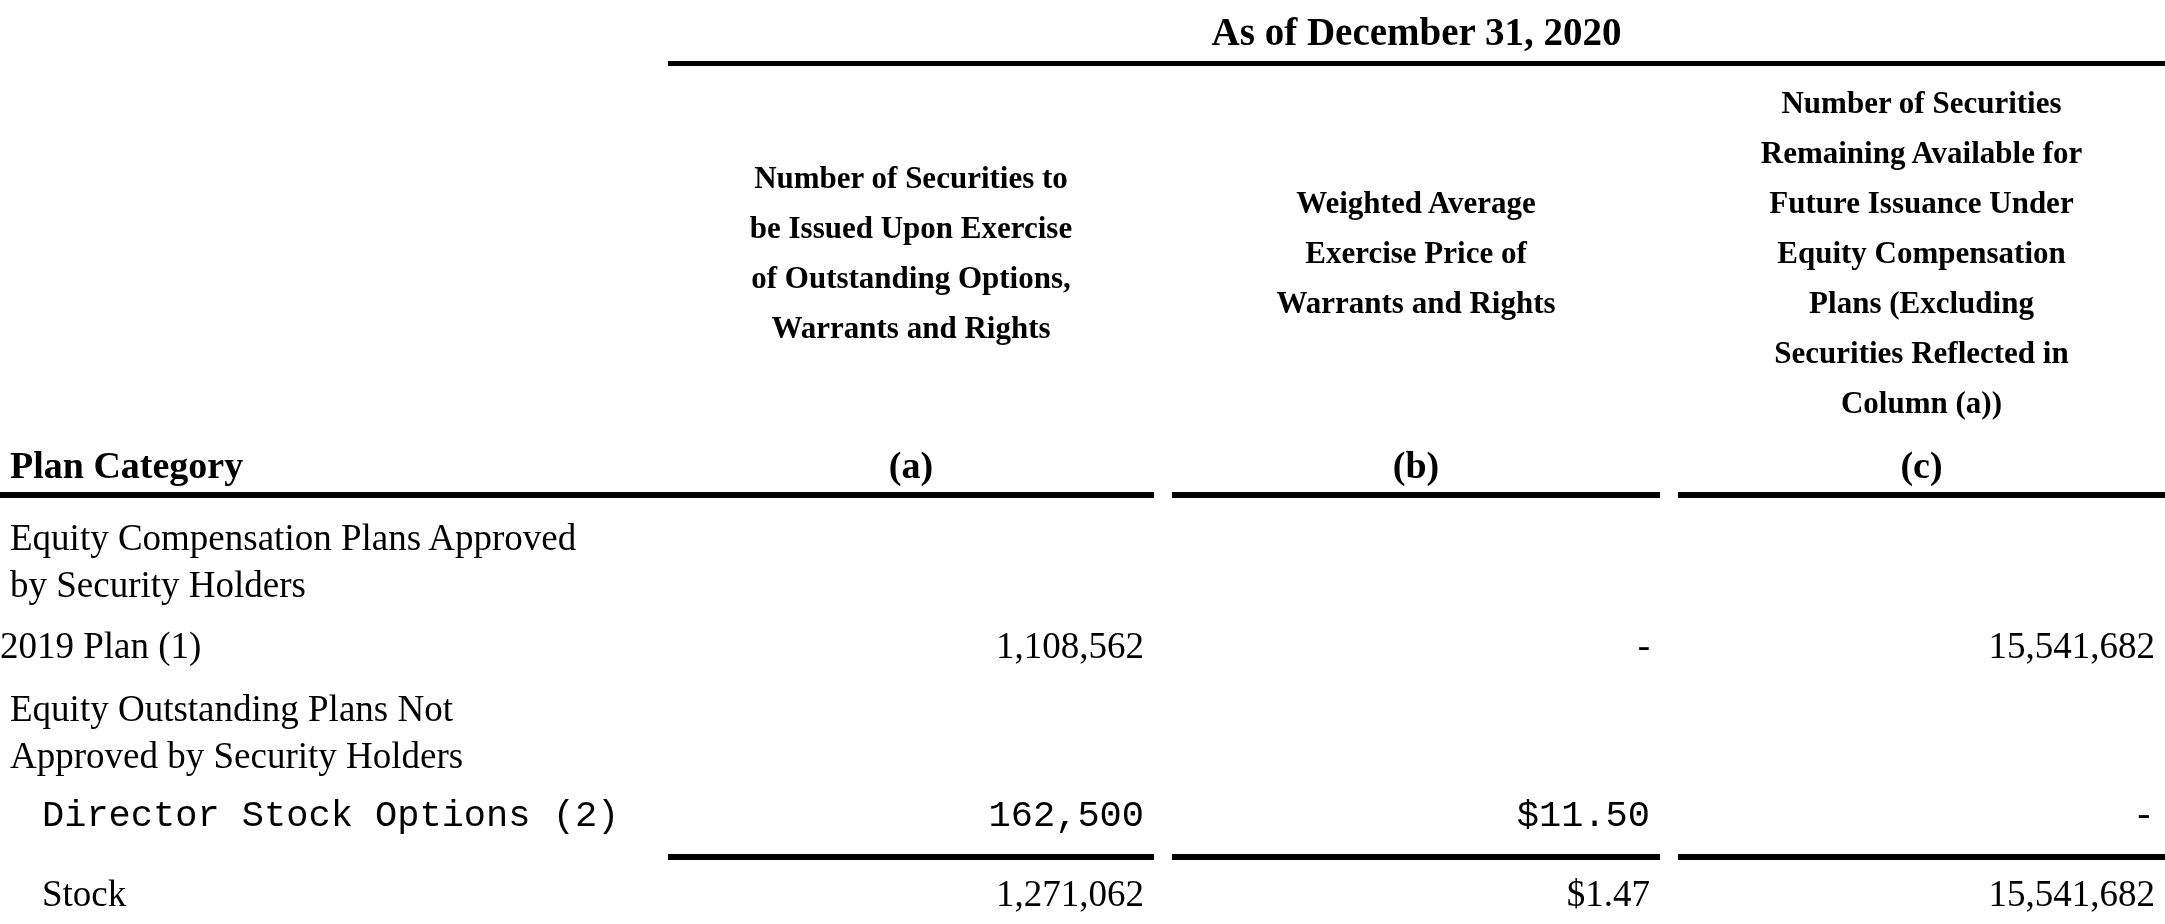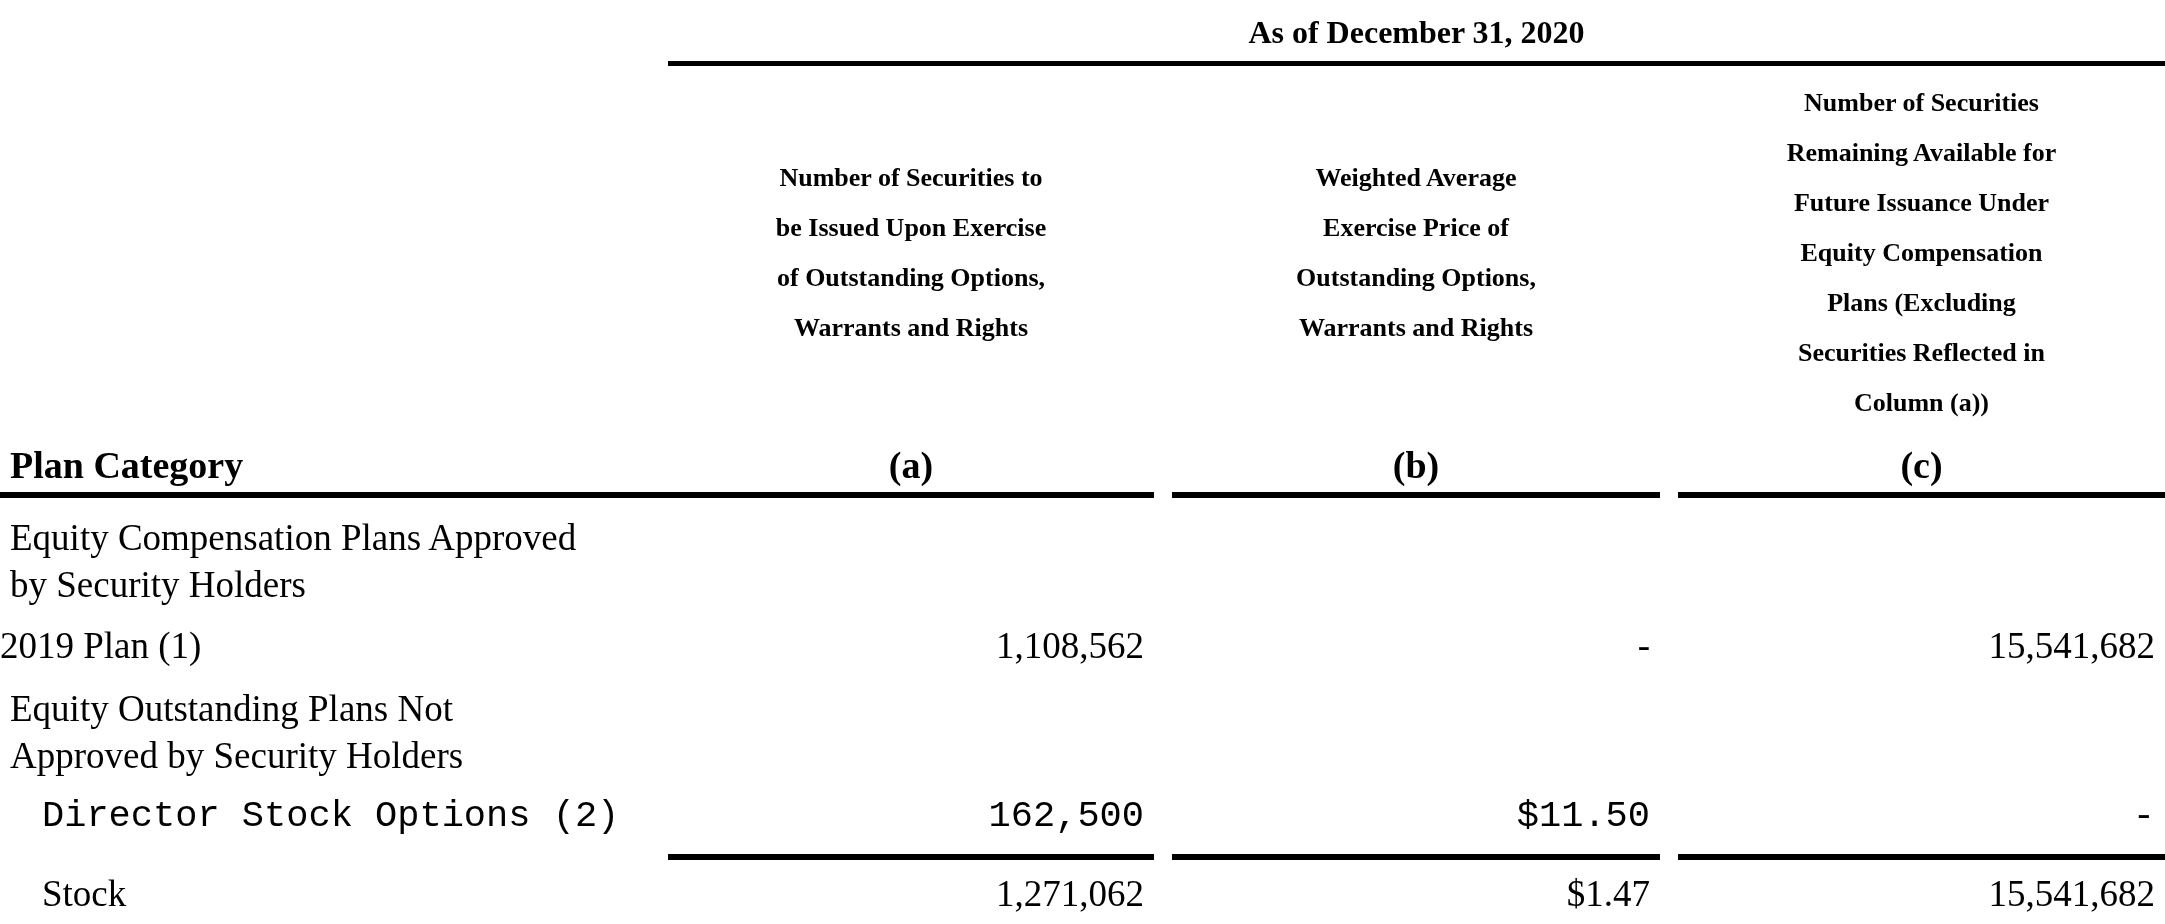--- a/index.html
+++ b/index.html
@@ -17,31 +17,31 @@
     grid-template-columns: 668px 486px 18px 488px 18px 487px; 
   }
 
   
   .row.period { height: 66px; }
   .period-cell {
     grid-column: 2 / 7;
     border-bottom: 5px solid #000;
     text-align: center;
     font-weight: bold;
-    font-size: 32px;
+    font-size: 39px;
     line-height: 48px;
     padding-top: 8px;
   }
 
   
   .row.colheads { height: 374px; align-items: center; }
   .colhead {
     text-align: center;
     font-weight: bold;
-    font-size: 26px;
+    font-size: 31px;
     line-height: 50px;
   }
 
   
   .row.letters { height: 58px; align-items: stretch; text-align: center; }
   .row.letters > div { display: flex; align-items: flex-end; }
   .letters-label {
     font-weight: bold; font-size: 38px; line-height: 46px;
     padding: 0 0 4px 10px;
     border-bottom: 6px solid #000;
@@ -89,21 +89,20 @@
     <div class="colhead">
       <div>Number of Securities to</div>
       <div>be Issued Upon Exercise</div>
       <div>of Outstanding Options,</div>
       <div>Warrants and Rights</div>
     </div>
     <div class="gap-cell"></div>
     <div class="colhead">
       <div>Weighted Average</div>
       <div>Exercise Price of</div>
-      <div>Outstanding Options,</div>
       <div>Warrants and Rights</div>
     </div>
     <div class="gap-cell"></div>
     <div class="colhead">
       <div>Number of Securities</div>
       <div>Remaining Available for</div>
       <div>Future Issuance Under</div>
       <div>Equity Compensation</div>
       <div>Plans (Excluding</div>
       <div>Securities Reflected in</div>

